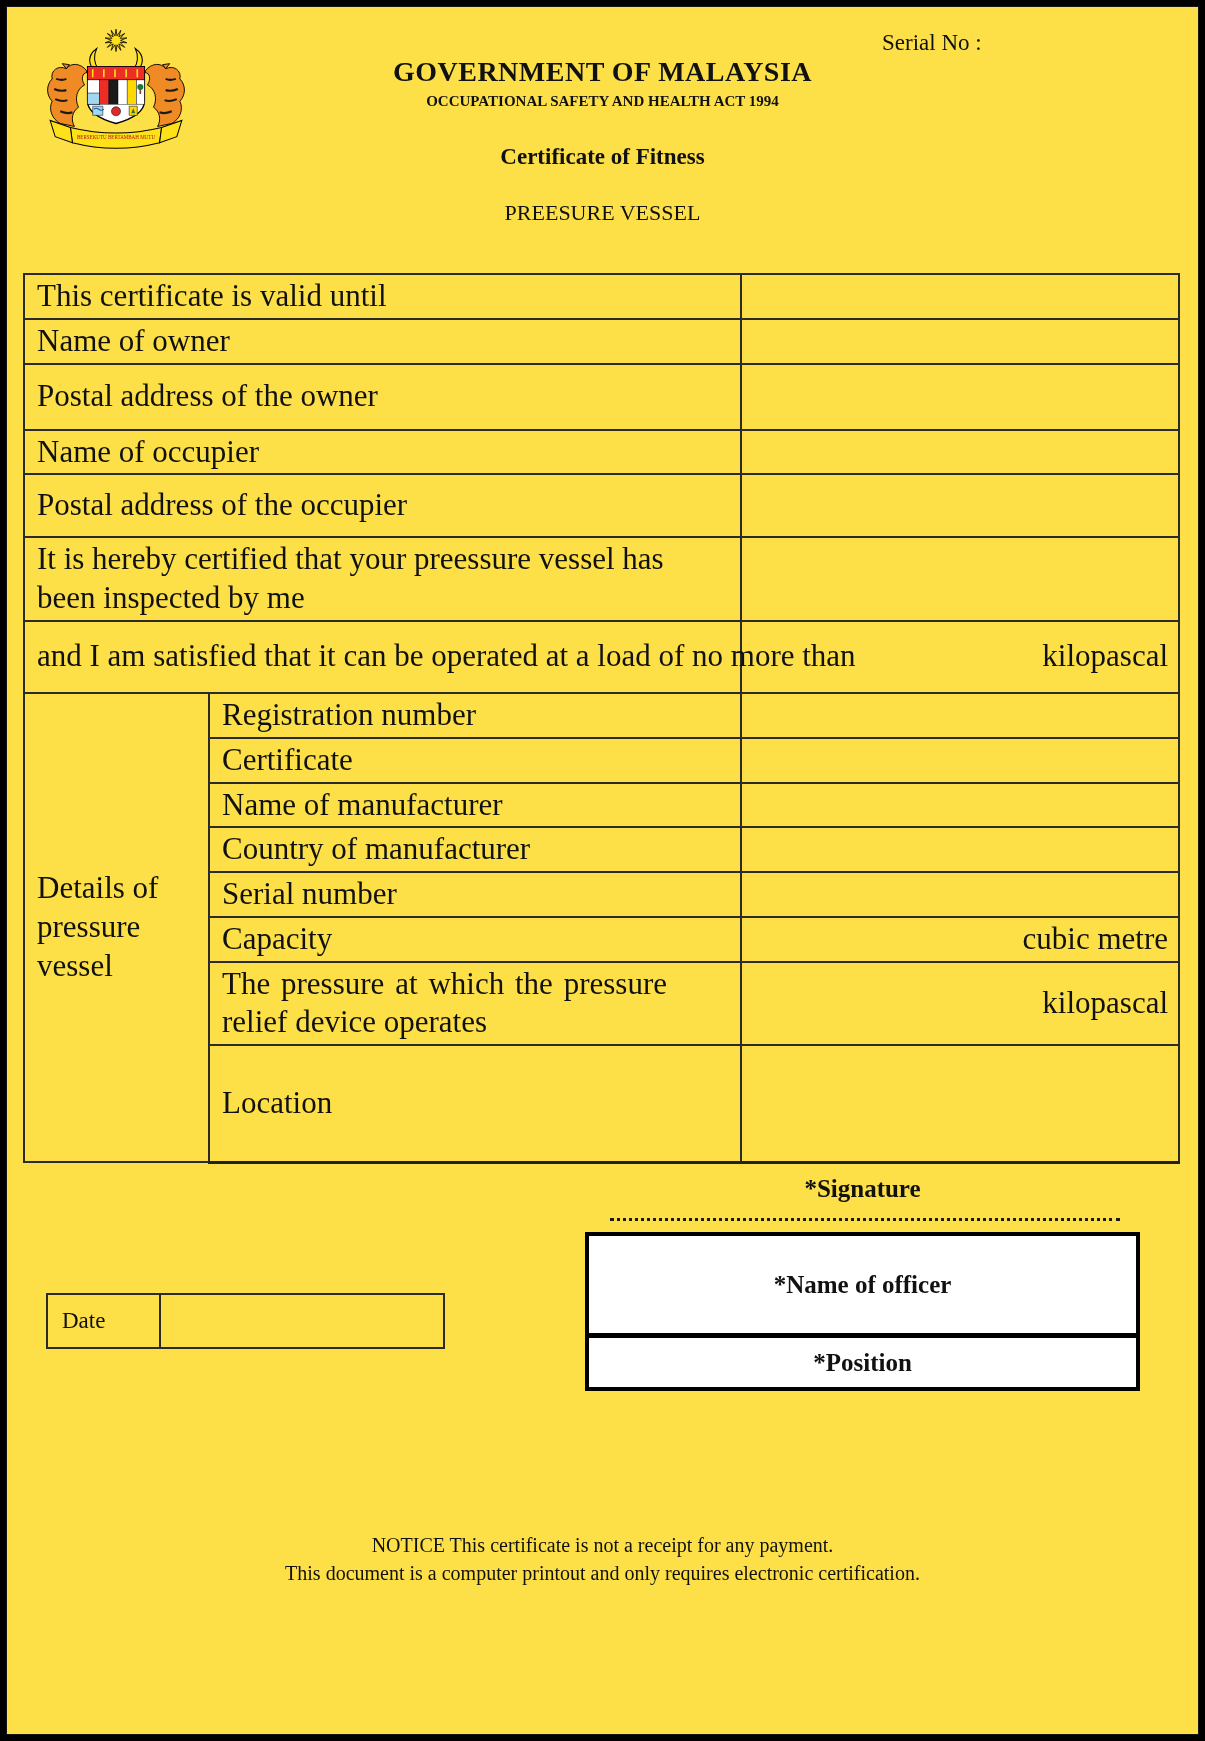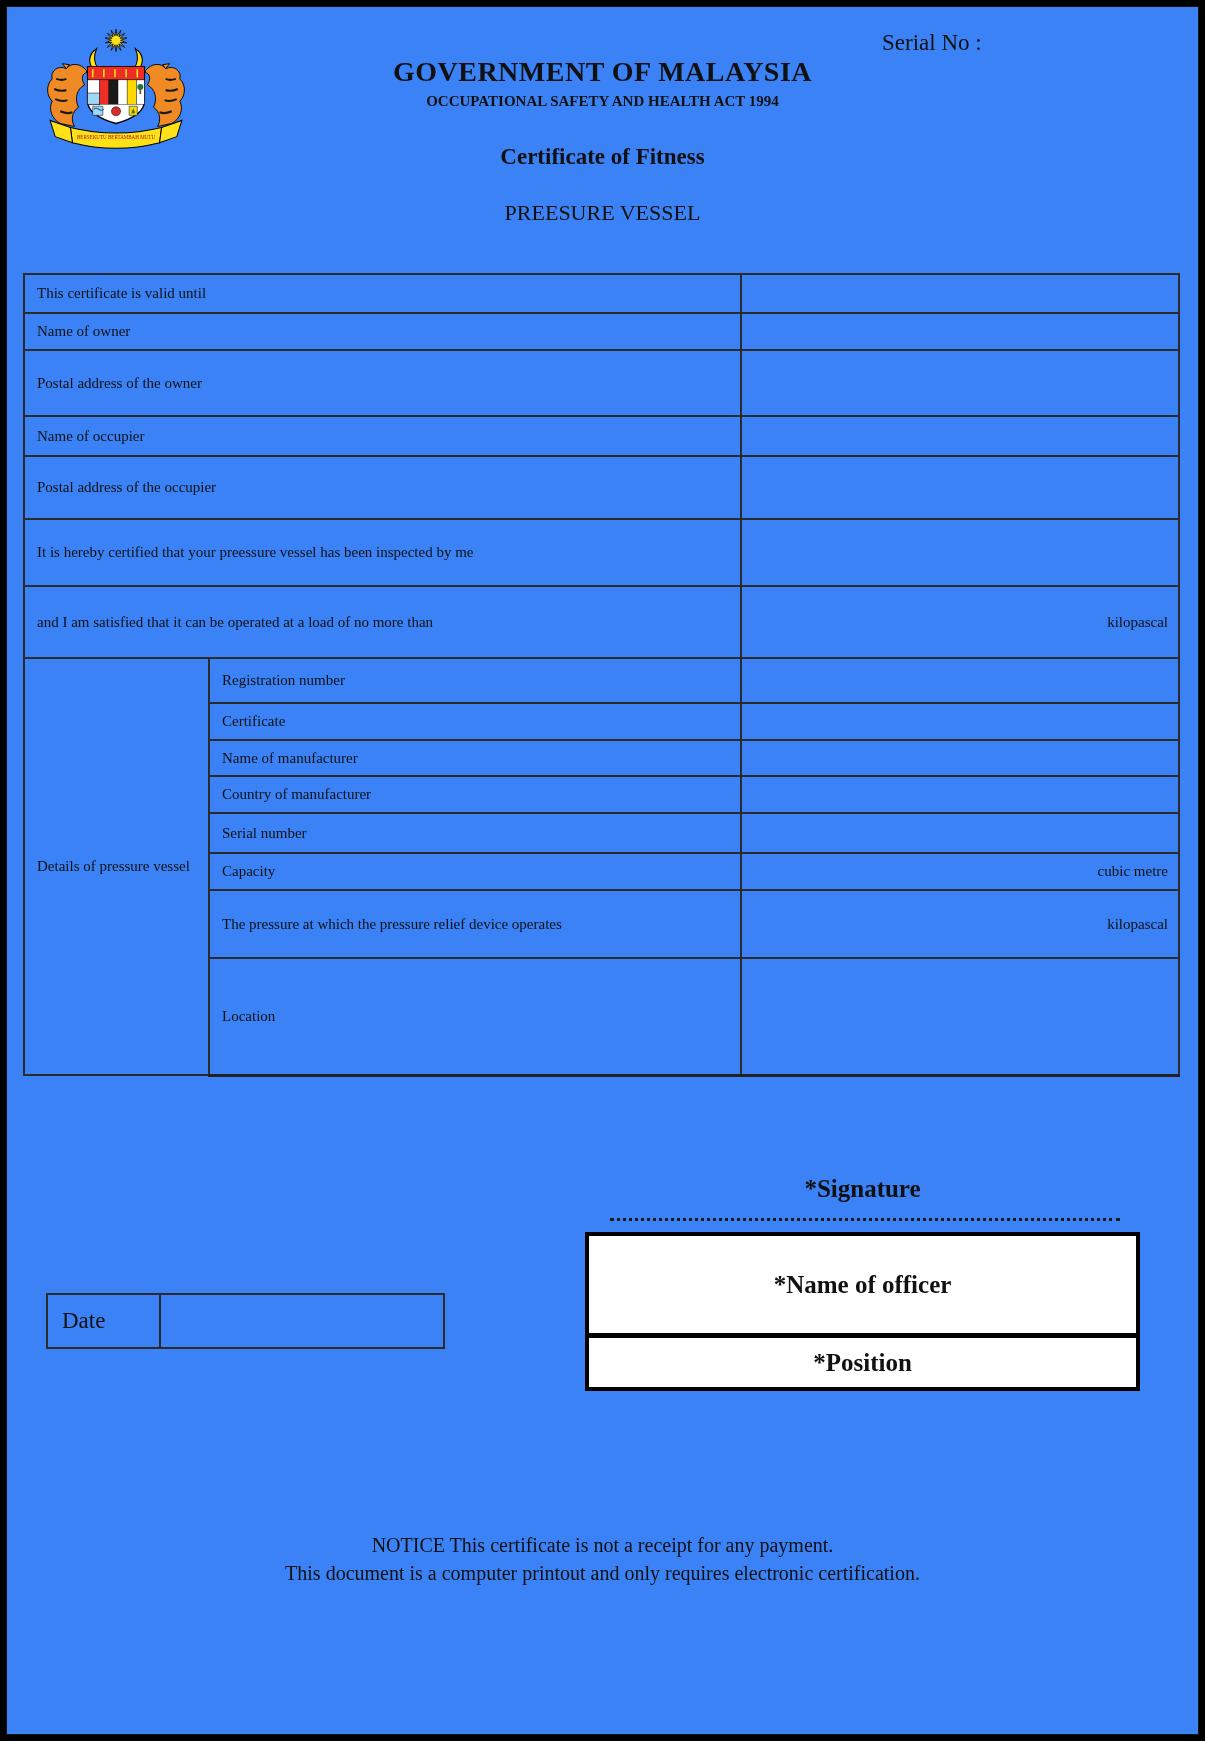--- a/index.html
+++ b/index.html
@@ -1,20 +1,20 @@
 <!DOCTYPE html>
 <html><head>
 <meta charset="utf-8">
 <style>
   html,body{margin:0;padding:0;background:#fff;}
   .page{
     position:relative;
     width:1205px;height:1741px;
     box-sizing:border-box;
-    background:#3b82f6;
+    background:#fde047;
     border:6px solid #000;
     font-family:"Liberation Serif","DejaVu Serif",serif;
     color:#111;
     overflow:hidden;
   }
   .page::after{
     content:"";position:absolute;inset:0;border:1px solid #161616;pointer-events:none;
   }
   .abs{position:absolute;}
   .center-line{left:0;right:0;text-align:center;}
@@ -25,21 +25,21 @@
   .act{top:87px;font-size:15px;font-weight:bold;}
   .cert{top:138px;font-size:23px;font-weight:bold;}
   .subject{top:194px;font-size:22px;}
 
   .emblem{top:20px;left:34px;width:152px;height:126px;}
 
   
   table.main{
     position:absolute;left:17px;top:267px;
     width:1155px;border-collapse:collapse;table-layout:fixed;
-    font-size:15px;line-height:1.25;
+    font-size:31px;line-height:1.25;
   }
   table.main td{
     border:2px solid #2b2b2b;
     padding:2px 10px 2px 12px;
     vertical-align:middle;
     box-sizing:border-box;
   }
   table.main tr.last td{border-bottom:3px solid #222;}
   td.va-top{vertical-align:top;padding-top:5px;}
   td.unit{text-align:right;padding-right:56px;}

